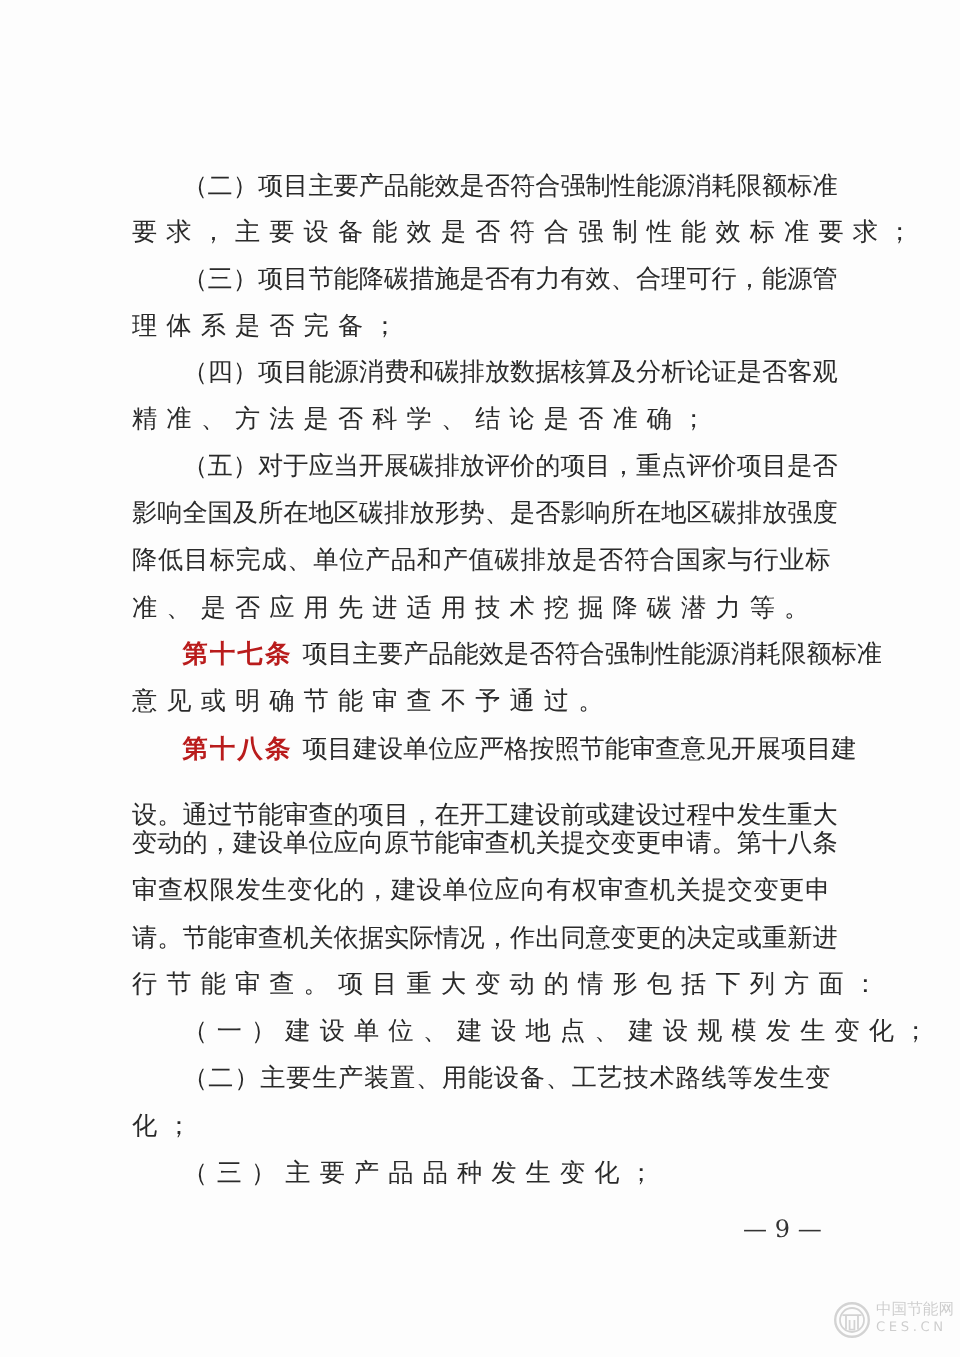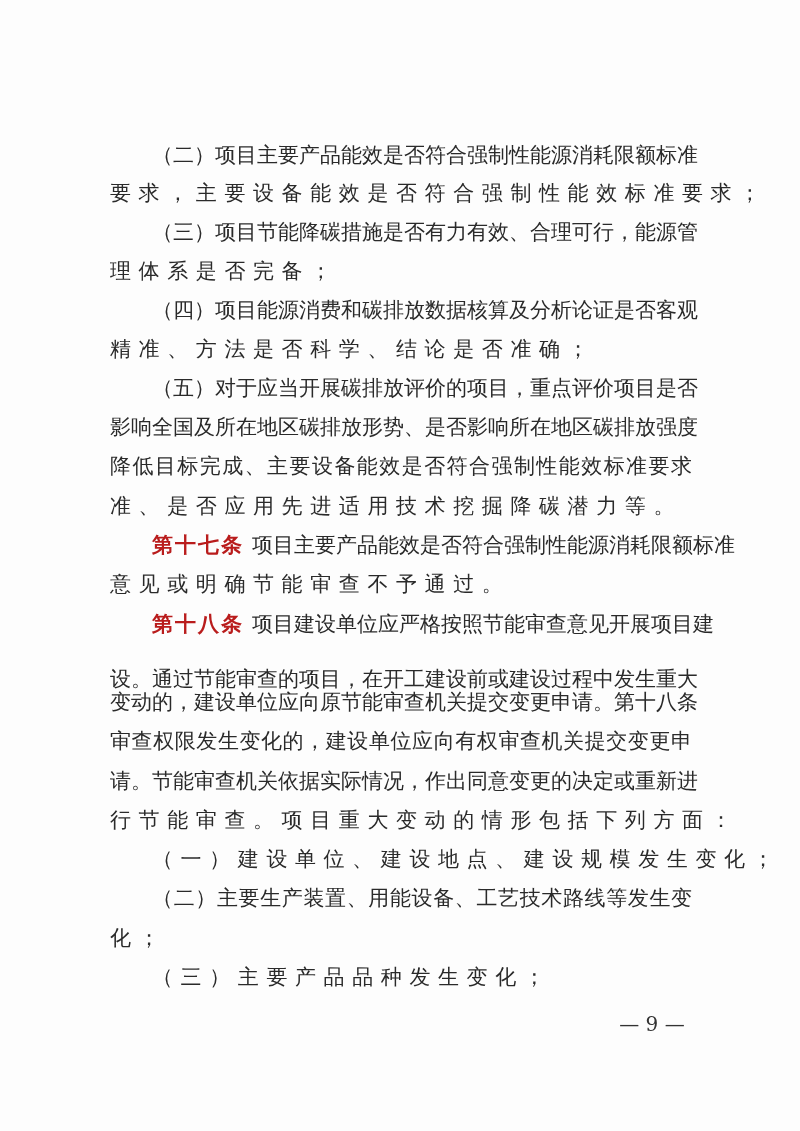--- a/index.html
+++ b/index.html
@@ -26,31 +26,40 @@
 <div class="page">
   <div id="lines">
       <div class="line indent just" style="top: 140px;"><span style="letter-spacing: 0px;">（二）项目主要产品能效是否符合强制性能源消耗限额标准</span></div>
       <div class="line" style="top: 178px;"><span>要求，主要设备能效是否符合强制性能效标准要求；</span></div>
       <div class="line indent just" style="top: 217px;"><span style="letter-spacing: 0px;">（三）项目节能降碳措施是否有力有效、合理可行，能源管</span></div>
       <div class="line" style="top: 256px;"><span>理体系是否完备；</span></div>
       <div class="line indent just" style="top: 295px;"><span style="letter-spacing: 0px;">（四）项目能源消费和碳排放数据核算及分析论证是否客观</span></div>
       <div class="line" style="top: 334px;"><span>精准、方法是否科学、结论是否准确；</span></div>
       <div class="line indent just" style="top: 373px;"><span style="letter-spacing: 0px;">（五）对于应当开展碳排放评价的项目，重点评价项目是否</span></div>
       <div class="line just" style="top: 412px;"><span style="letter-spacing: 0px;">影响全国及所在地区碳排放形势、是否影响所在地区碳排放强度</span></div>
-      <div class="line just" style="top: 451px;"><span style="letter-spacing: 0px;">降低目标完成、主要设备能效是否符合强制性能效标准要求</span></div>
+      <div class="line just" style="top: 451px;"><span style="letter-spacing: 0px;">降低目标完成、单位产品和产值碳排放是否符合国家与行业标</span></div>
       <div class="line" style="top: 491px;"><span>准、是否应用先进适用技术挖掘降碳潜力等。</span></div>
       <div class="line indent just" style="top: 530px;"><span class="bold">第十七条</span><span style="letter-spacing: 0px;">项目主要产品能效是否符合强制性能源消耗限额标准</span></div>
       <div class="line" style="top: 569px;"><span>意见或明确节能审查不予通过。</span></div>
       <div class="line indent just" style="top: 609px;"><span class="bold">第十八条</span><span style="letter-spacing: 0px;">项目建设单位应严格按照节能审查意见开展项目建</span></div>
       <div class="line just" style="top: 664px;"><span style="letter-spacing: 0px;">设。通过节能审查的项目，在开工建设前或建设过程中发生重大</span></div>
       <div class="line just" style="top: 687px;"><span style="letter-spacing: 0px;">变动的，建设单位应向原节能审查机关提交变更申请。第十八条</span></div>
       <div class="line just" style="top: 726px;"><span style="letter-spacing: 0px;">审查权限发生变化的，建设单位应向有权审查机关提交变更申</span></div>
       <div class="line just" style="top: 766px;"><span style="letter-spacing: 0px;">请。节能审查机关依据实际情况，作出同意变更的决定或重新进</span></div>
       <div class="line" style="top: 805px;"><span>行节能审查。项目重大变动的情形包括下列方面：</span></div>
       <div class="line indent" style="top: 844px;"><span>（一）建设单位、建设地点、建设规模发生变化；</span></div>
       <div class="line indent just" style="top: 883px;"><span style="letter-spacing: 0px;">（二）主要生产装置、用能设备、工艺技术路线等发生变</span></div>
       <div class="line" style="top: 923px;"><span>化；</span></div>
       <div class="line indent" style="top: 962px;"><span>（三）主要产品品种发生变化；</span></div>
     </div>
 
   <div class="pagenum">— 9 —</div>
 
+  <div class="watermark">
+    <svg class="wm-logo" viewBox="0 0 32 32">
+      <circle cx="16" cy="16" r="14" fill="none" stroke="#888" stroke-width="2"></circle>
+      <circle cx="16" cy="16" r="10" fill="none" stroke="#888" stroke-width="1.5"></circle>
+      <path d="M8 12 L24 12 M11 12 L11 24 M21 12 L21 24 M14 16 L14 24 L18 24 L18 16" fill="none" stroke="#888" stroke-width="1.5"></path>
+    </svg>
+    <div class="wm-text1">中国节能网</div>
+    <div class="wm-text2">CES.CN</div>
+  </div>
 </div>
 
 </body></html>

